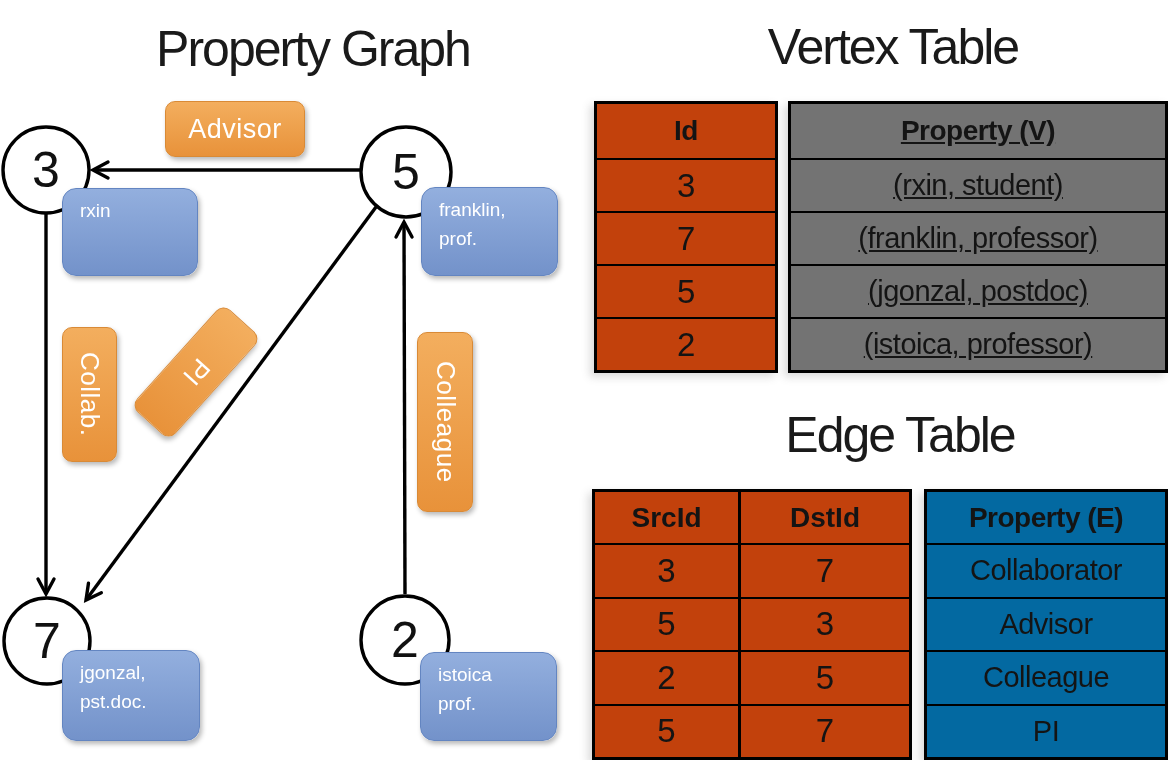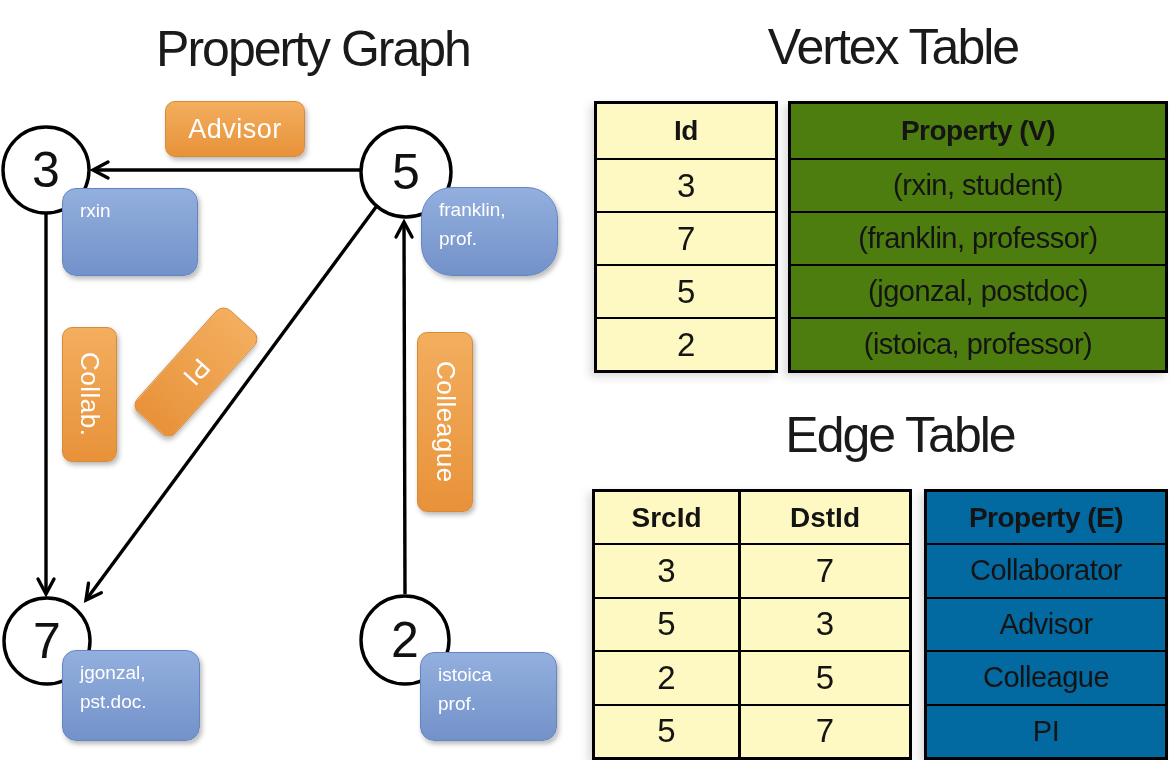--- a/index.html
+++ b/index.html
@@ -35,25 +35,25 @@
   .vlabel {
     position:absolute; z-index:4;
     background:linear-gradient(180deg,#93afde 0%,#7392ca 100%);
     border:1.5px solid #6385c1; border-radius:14px;
     box-shadow:2px 3px 5px rgba(0,0,0,.28);
     color:#fff; font-size:19px; line-height:1.5;
     padding:8px 8px 0 17px;
   }
   
   .sub-table {
-    position:absolute; border:3px solid #000; background:#fef9c3;
+    position:absolute; border:3px solid #000; background:#c2410c;
     display:flex; flex-direction:column;
     box-shadow:-4px 4px 8px rgba(90,90,90,.22);
   }
-  .sub-table.blue   { background:#4d7c0f; }
+  .sub-table.blue   { background:#737373;text-decoration:underline; }
   .sub-table.orange { background:#0369a1; }
   .th, .td {
     display:flex; align-items:center; justify-content:center;
     letter-spacing:-0.5px; white-space:nowrap;
   }
   .th { font-weight:700; font-size:28px; }
   .td { border-top:2.5px solid #000; font-size:29px; flex:1; }
   .td.num { font-size:33px; }
   .vt-hdr { height:54px; }
   .et-hdr { height:51px; }
@@ -104,21 +104,21 @@
   <div class="elabel" style="left:170px; top:303px; width:52px; height:138px; transform:rotate(42deg);">
     <span class="vtxt">PI</span>
   </div>
   <div class="elabel" style="left:417px; top:332px; width:56px; height:180px;">
     <span class="vtxt">Colleague</span>
   </div>
 
   <div class="vlabel" style="left:62px; top:188px; width:136px; height:88px;">
     <div>rxin</div>
   </div>
-  <div class="vlabel" style="left:421px; top:187px; width:137px; height:89px;border-radius:31px;">
+  <div class="vlabel" style="left:421px; top:187px; width:137px; height:89px;">
     <div>franklin,</div>
     <div>prof.</div>
   </div>
   <div class="vlabel" style="left:62px; top:650px; width:138px; height:91px;">
     <div>jgonzal,</div>
     <div>pst.doc.</div>
   </div>
   <div class="vlabel" style="left:420px; top:652px; width:137px; height:89px;">
     <div>istoica</div>
     <div>prof.</div>

